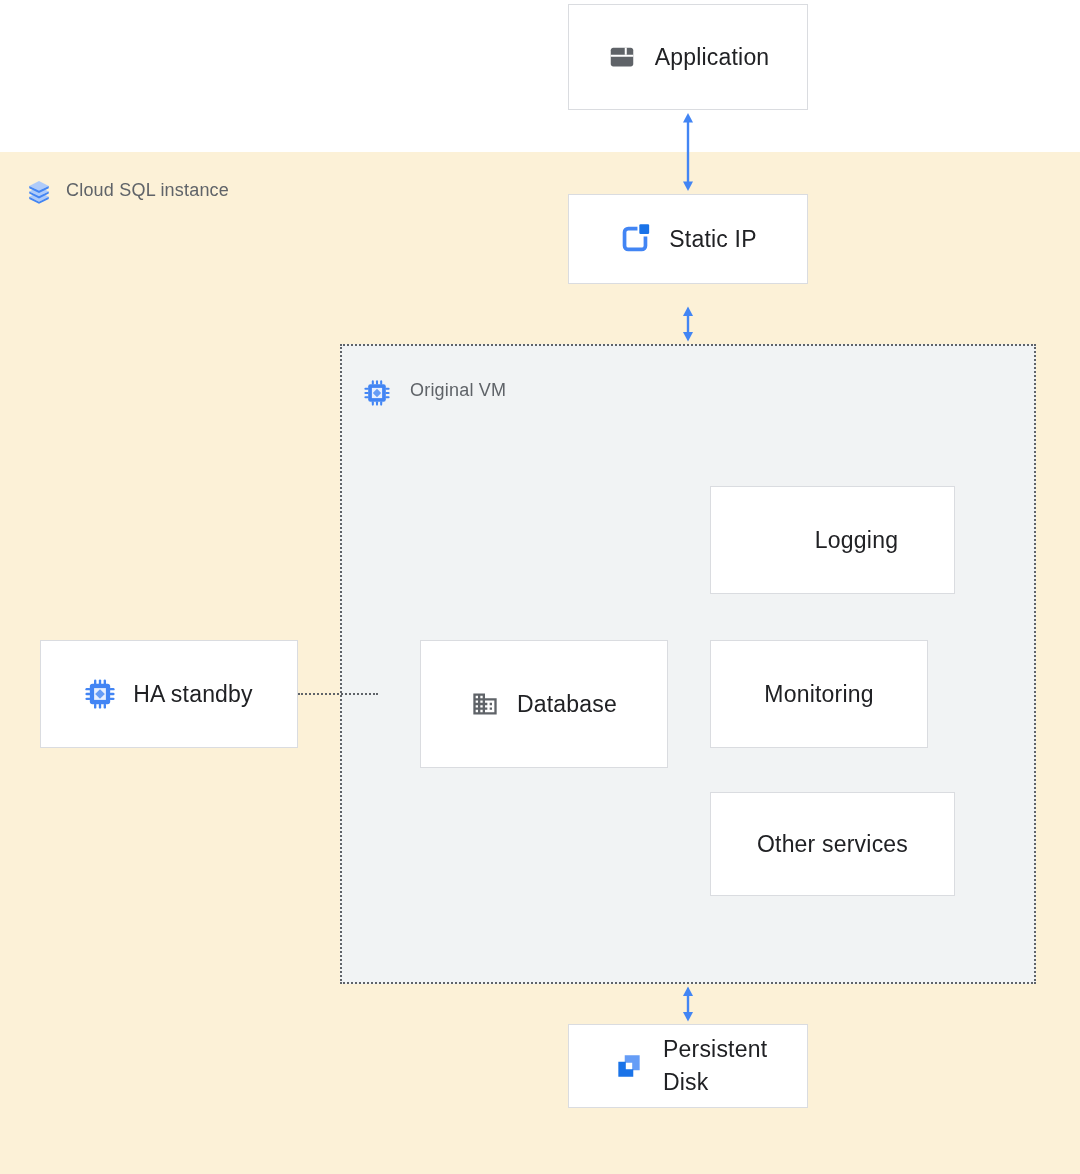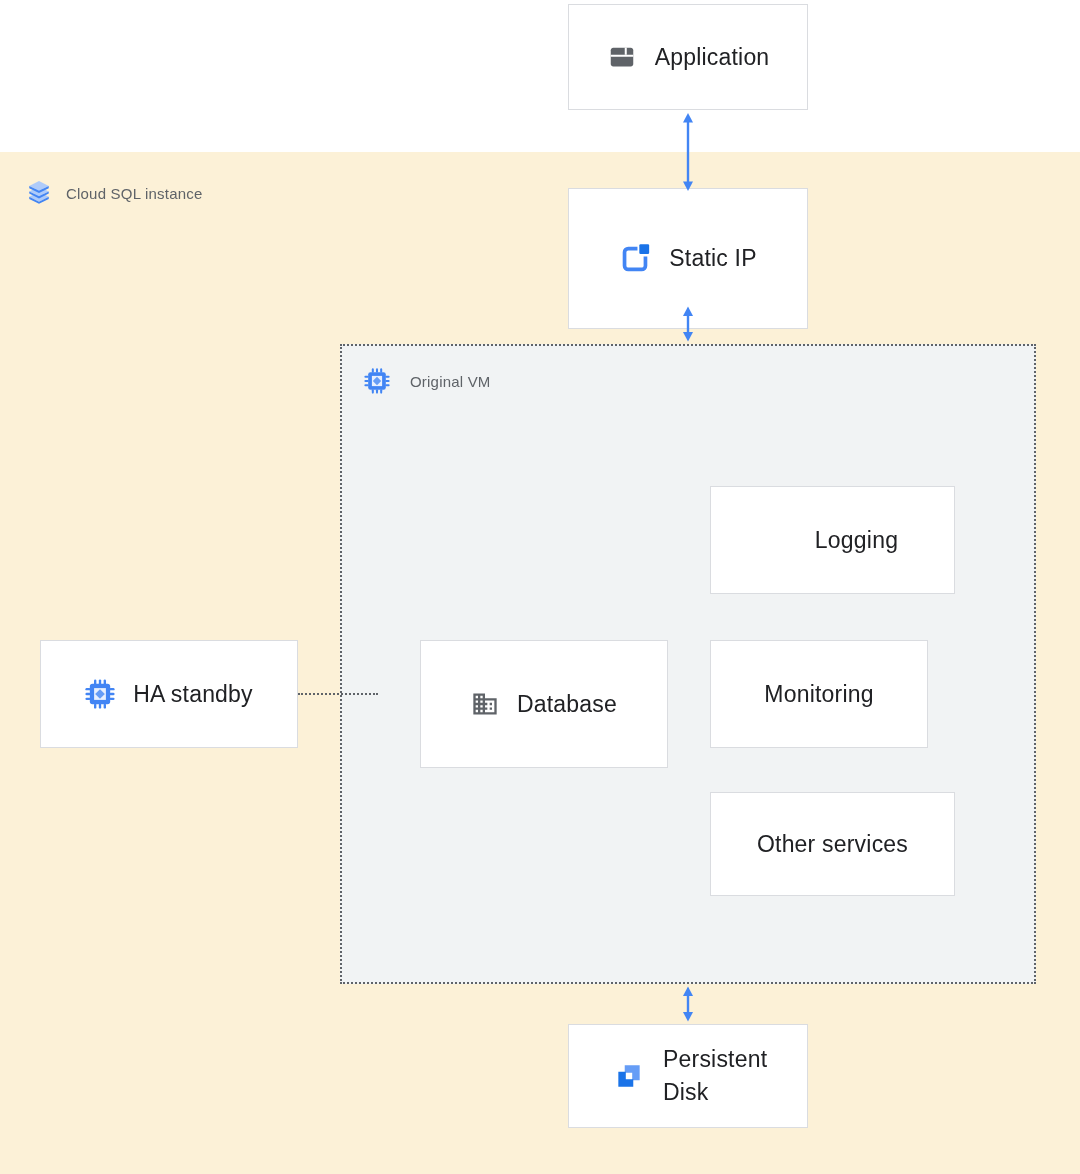--- a/index.html
+++ b/index.html
@@ -25,45 +25,45 @@
     border: 2px dotted var(--dashed-border, #5F6368);
   }
   .zone-os {
     left: 378px; top: 444px; width: 620px; height: 498px;
     background: var(--os-green, #E6F4EA);
     border: 2px dotted var(--dashed-border, #5F6368);
   }
 
   .zone-label {
     position: absolute;
-    display: flex; align-items: center; gap: 14px;
+    display: flex; align-items: flex-start; gap: 14px;
     color: var(--label-gray, #5F6368);
-    font-size: 15px; letter-spacing: .2px; white-space: nowrap;
+    font-size: 18px; letter-spacing: .2px; white-space: nowrap;
   }
   .zone-yellow .zone-label { left: 26px; top: 28px; }
-  .zone-vm .zone-label { left: 22px; top: 22px; gap: 20px; }
+  .zone-vm .zone-label { left: 22px; top: 34px; gap: 20px; }
   .zone-os .zone-label { left: 20px; top: 24px; }
 
   .node {
     position: absolute;
     background: #ffffff;
     border: 1px solid var(--node-border, #DADCE0);
     display: flex; align-items: center; justify-content: center;
     gap: 18px;
     font-size: 23px; color: var(--text-dark, #202124);
     letter-spacing: .2px;
   }
   .node-application    { left: 568px; top: 4px;    width: 240px; height: 106px; }
-  .node-static-ip      { left: 568px; top: 188px;  width: 240px; height: 141px; }
+  .node-static-ip      { left: 568px; top: 194px;  width: 240px; height: 90px; }
   .node-ha-standby     { left: 40px;  top: 640px;  width: 258px; height: 108px; }
   .node-database       { left: 420px; top: 640px;  width: 248px; height: 128px; }
   .node-logging        { left: 710px; top: 486px;  width: 245px; height: 108px; padding-left: 48px; }
   .node-monitoring     { left: 710px; top: 640px;  width: 218px; height: 108px; }
   .node-other-services { left: 710px; top: 792px;  width: 245px; height: 104px; }
-  .node-persistent-disk{ left: 568px; top: 1024px; width: 240px; height: 104px; }
+  .node-persistent-disk{ left: 568px; top: 1024px; width: 240px; height: 84px; }
 
   .label-wrap { width: 100px; line-height: 1.45; }
 
   .arrow { position: absolute; }
   .arrow-1 { left: 677px; top: 112px; }
   .arrow-2 { left: 677px; top: 306px; }
   .arrow-3 { left: 677px; top: 986px; }
 
   .connector {
     position: absolute;

